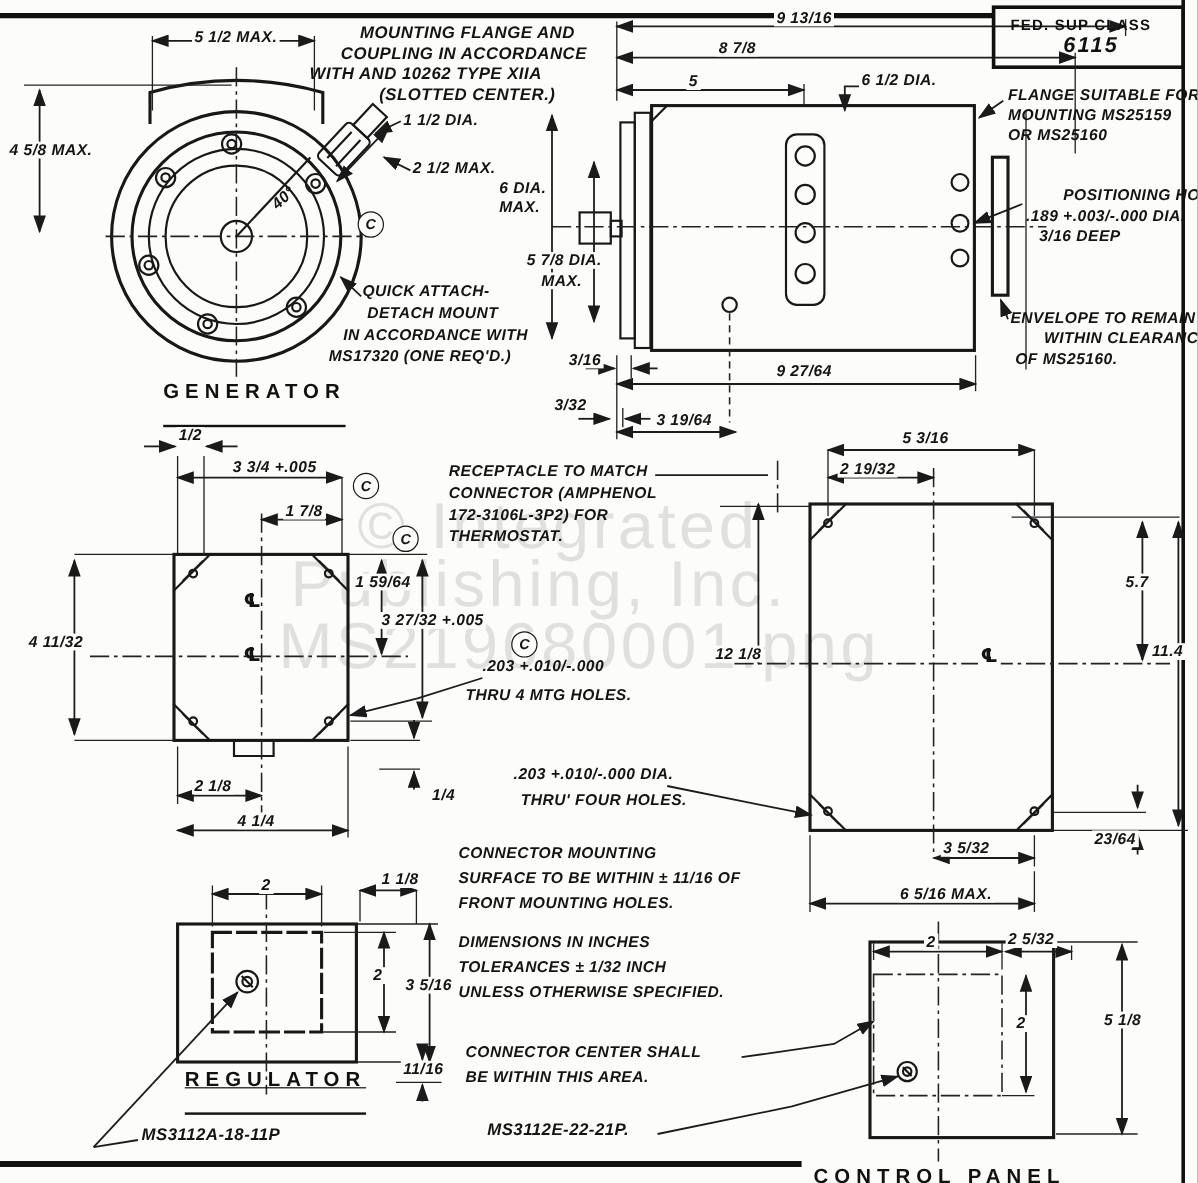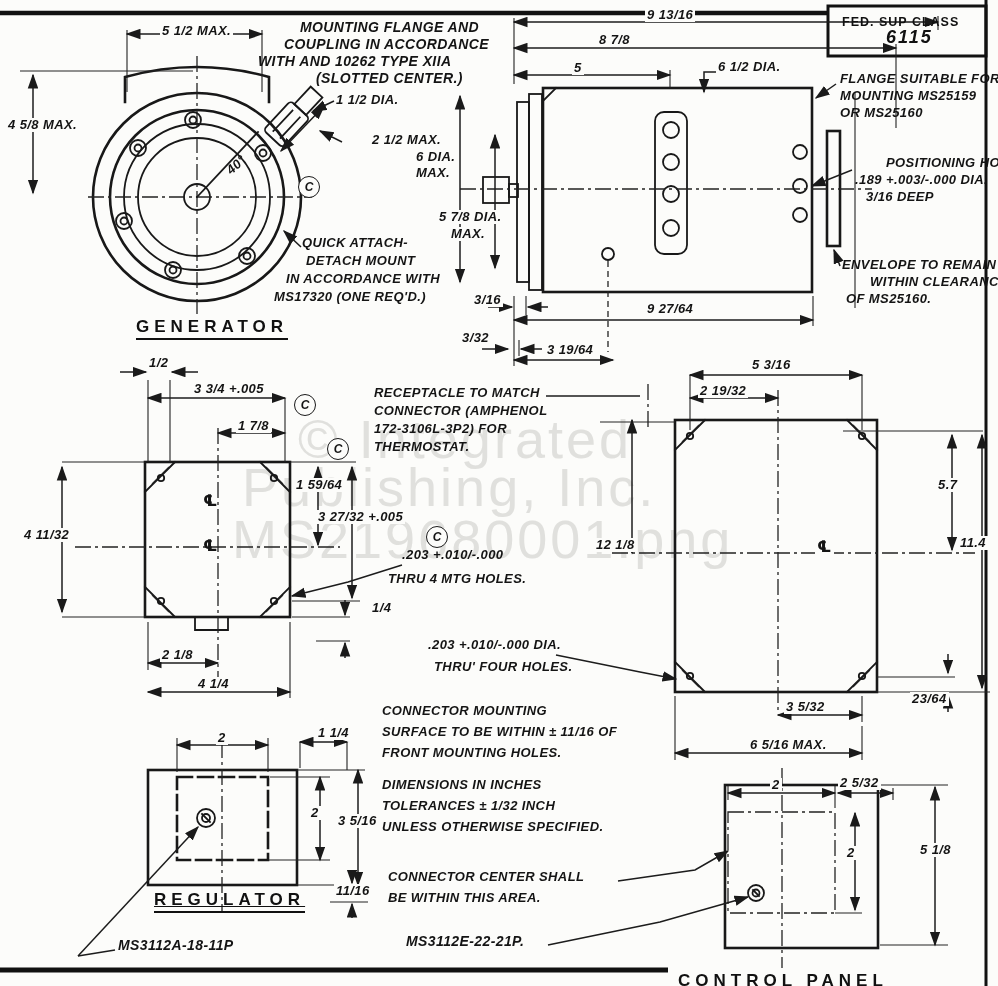--- a/index.html
+++ b/index.html
@@ -12,21 +12,21 @@
   .dsh{stroke:#222;fill:none;stroke-width:1.3;stroke-dasharray:6 4;}
   .ext{stroke:#222;fill:none;stroke-width:1.1;}
   .dim{stroke:#1c1c1c;fill:none;stroke-width:1.5;}
   .ldr{stroke:#1c1c1c;fill:none;stroke-width:1.5;}
   .hvy{stroke:#111;fill:none;}
   .lbl{position:absolute;z-index:3;font:italic 600 13px/1.1 "Liberation Sans",sans-serif;
        color:#141414;letter-spacing:.4px;white-space:nowrap;}
   .bg{background:#fcfcfa;padding:0 2px;}
   .n14{font-size:14px;}
   .title{position:absolute;z-index:3;font:700 17px/1 "Liberation Sans",sans-serif;color:#111;
-         letter-spacing:5px;border-bottom:2.5px solid #111;padding-bottom:3px;white-space:nowrap;}
+         letter-spacing:5px;border-bottom:2.5px solid #111;padding-bottom:19px;white-space:nowrap;}
   .datum{position:absolute;z-index:4;width:20px;height:20px;border:1.8px solid #1a1a1a;border-radius:50%;
          text-align:center;font:italic 700 12px/20px "Liberation Sans",sans-serif;color:#141414;background:#fcfcfa;}
   .clsym{font-family:"DejaVu Sans",sans-serif;font-size:16px;font-style:italic;font-weight:700;}
   .fed{position:absolute;z-index:3;color:#111;white-space:nowrap;}
   .fed .l1{font:700 12.5px/1 "Liberation Sans",sans-serif;letter-spacing:1px;}
   .fed .l2{font:italic 700 18px/1 "Liberation Sans",sans-serif;letter-spacing:2px;}
   .wm{position:absolute;z-index:1;color:#e0e0dd;font:400 54px/1 "Liberation Sans",sans-serif;
       letter-spacing:3px;white-space:nowrap;}
   .rot40{transform:rotate(-42deg);}
 </style>
@@ -231,21 +231,21 @@
   <div class="fed" style="left:842px;top:12px;"><span class="l1">FED. SUP CLASS</span></div>
   <div class="fed" style="left:886px;top:28px;"><span class="l2">6115</span></div>
 
   <div class="lbl bg" style="left:160px;top:24px;">5 1/2 MAX.</div>
   <div class="lbl bg" style="left:6px;top:118px;">4 5/8 MAX.</div>
   <div class="lbl n14" style="left:300px;top:20px;">MOUNTING FLANGE AND</div>
   <div class="lbl n14" style="left:284px;top:37px;">COUPLING IN ACCORDANCE</div>
   <div class="lbl n14" style="left:258px;top:54px;">WITH AND 10262 TYPE XIIA</div>
   <div class="lbl n14" style="left:316px;top:71px;">(SLOTTED CENTER.)</div>
   <div class="lbl" style="left:336px;top:93px;">1 1/2 DIA.</div>
-  <div class="lbl" style="left:344px;top:133px;margin-left:28px;">2 1/2 MAX.</div>
+  <div class="lbl" style="left:344px;top:133px;">2 1/2 MAX.</div>
   <div class="lbl rot40" style="left:226px;top:158px;">40°</div>
   <div class="datum" style="left:298px;top:176px;">C</div>
   <div class="lbl" style="left:302px;top:236px;">QUICK ATTACH-</div>
   <div class="lbl" style="left:306px;top:254px;">DETACH MOUNT</div>
   <div class="lbl" style="left:286px;top:272px;">IN ACCORDANCE WITH</div>
   <div class="lbl" style="left:274px;top:290px;">MS17320 (ONE REQ'D.)</div>
   <div class="title" style="left:136px;top:318px;">GENERATOR</div>
 
   <div class="lbl bg" style="left:645px;top:8px;">9 13/16</div>
   <div class="lbl bg" style="left:597px;top:33px;">8 7/8</div>
@@ -279,21 +279,21 @@
   <div class="datum" style="left:294px;top:394px;">C</div>
   <div class="datum" style="left:327px;top:438px;">C</div>
   <div class="lbl bg" style="left:236px;top:419px;">1 7/8</div>
   <div class="lbl clsym" style="left:203px;top:492px;">℄</div>
   <div class="lbl clsym" style="left:203px;top:537px;">℄</div>
   <div class="lbl bg" style="left:294px;top:478px;">1 59/64</div>
   <div class="lbl bg" style="left:316px;top:510px;">3 27/32 +.005</div>
   <div class="lbl bg" style="left:22px;top:528px;">4 11/32</div>
   <div class="lbl bg" style="left:160px;top:648px;">2 1/8</div>
   <div class="lbl bg" style="left:196px;top:677px;">4 1/4</div>
-  <div class="lbl bg" style="left:358px;top:601px;margin-left:12px;">1/4</div>
+  <div class="lbl bg" style="left:358px;top:656px;">1/4</div>
   <div class="datum" style="left:426px;top:526px;">C</div>
   <div class="lbl" style="left:402px;top:548px;">.203 +.010/-.000</div>
   <div class="lbl" style="left:388px;top:572px;">THRU 4 MTG HOLES.</div>
 
   <div class="lbl bg" style="left:750px;top:358px;">5 3/16</div>
   <div class="lbl bg" style="left:698px;top:384px;">2 19/32</div>
   <div class="lbl bg" style="left:594px;top:538px;">12 1/8</div>
   <div class="lbl bg" style="left:936px;top:478px;">5.7</div>
   <div class="lbl bg" style="left:958px;top:536px;">11.4</div>
   <div class="lbl clsym bg" style="left:815px;top:538px;">℄</div>
@@ -306,21 +306,21 @@
   <div class="lbl" style="left:382px;top:704px;">CONNECTOR MOUNTING</div>
   <div class="lbl" style="left:382px;top:725px;">SURFACE TO BE WITHIN ± 11/16 OF</div>
   <div class="lbl" style="left:382px;top:746px;">FRONT MOUNTING HOLES.</div>
   <div class="lbl" style="left:382px;top:778px;">DIMENSIONS IN INCHES</div>
   <div class="lbl" style="left:382px;top:799px;">TOLERANCES ± 1/32 INCH</div>
   <div class="lbl" style="left:382px;top:820px;">UNLESS OTHERWISE SPECIFIED.</div>
   <div class="lbl" style="left:388px;top:870px;">CONNECTOR CENTER SHALL</div>
   <div class="lbl" style="left:388px;top:891px;">BE WITHIN THIS AREA.</div>
 
   <div class="lbl bg" style="left:216px;top:731px;">2</div>
-  <div class="lbl bg" style="left:316px;top:726px;">1 1/4</div>
+  <div class="lbl bg" style="left:316px;top:726px;">1 1/8</div>
   <div class="lbl bg" style="left:309px;top:806px;">2</div>
   <div class="lbl bg" style="left:336px;top:814px;">3 5/16</div>
   <div class="lbl bg" style="left:334px;top:884px;">11/16</div>
   <div class="title" style="left:154px;top:891px;text-decoration:underline;">REGULATOR</div>
   <div class="lbl n14" style="left:118px;top:938px;">MS3112A-18-11P</div>
 
   <div class="lbl bg" style="left:770px;top:778px;">2</div>
   <div class="lbl bg" style="left:838px;top:776px;">2 5/32</div>
   <div class="lbl bg" style="left:845px;top:846px;">2</div>
   <div class="lbl bg" style="left:918px;top:843px;">5 1/8</div>

